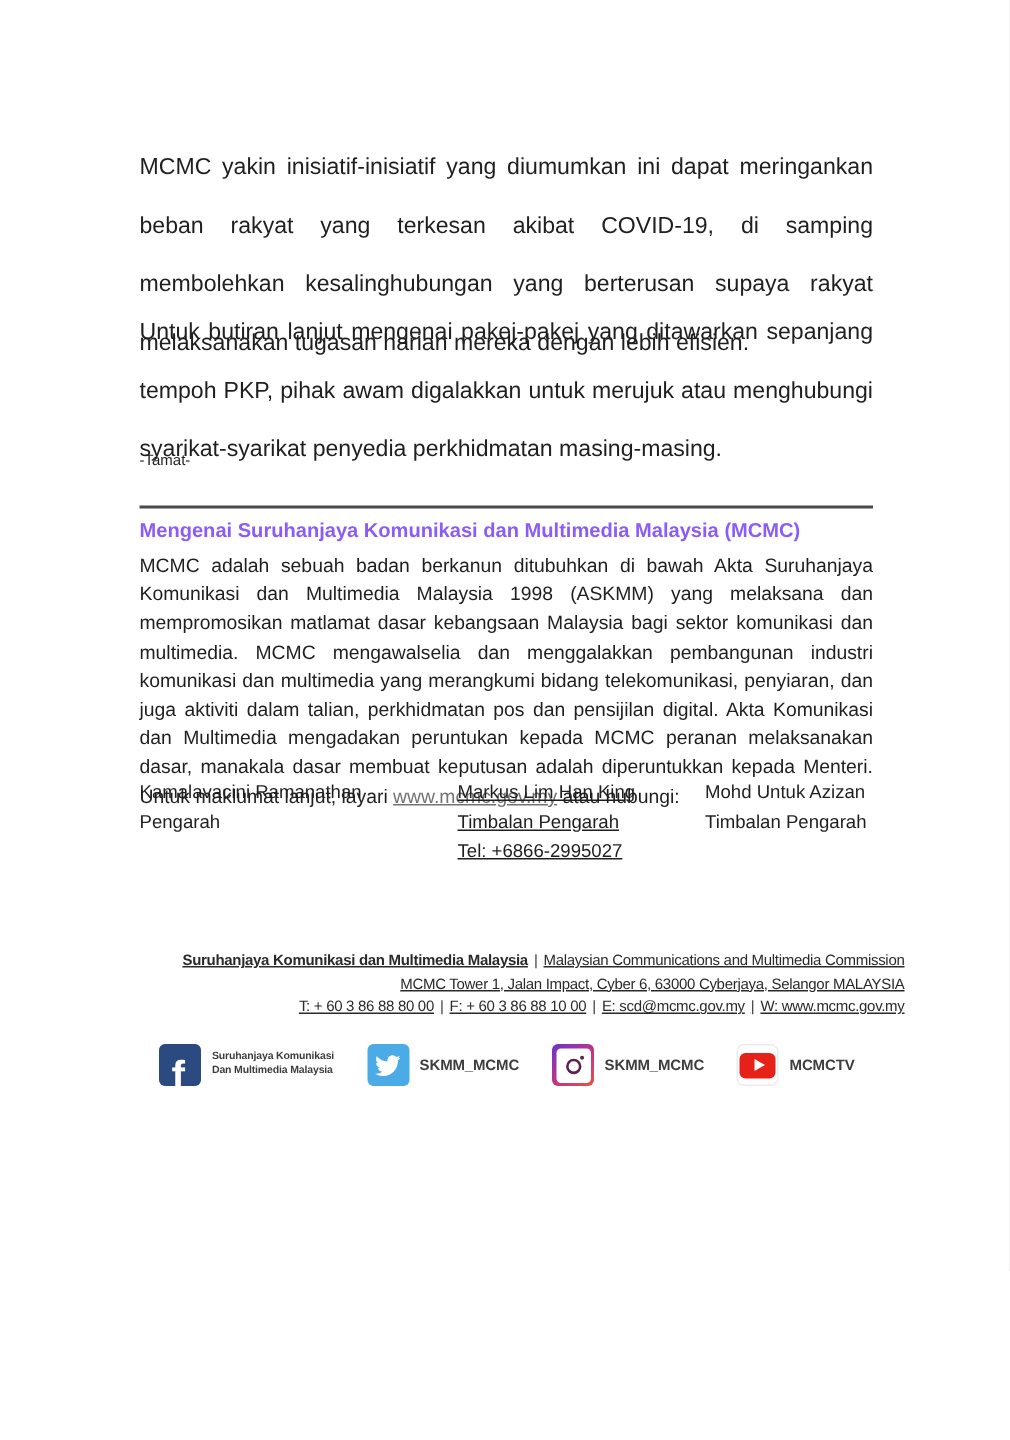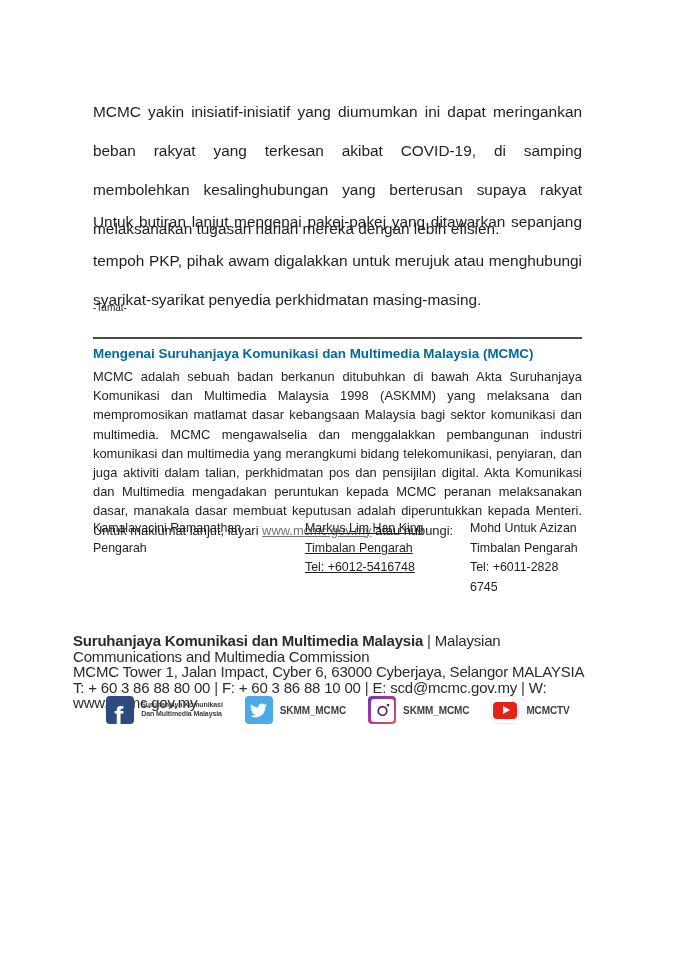--- a/index.html
+++ b/index.html
@@ -23,42 +23,42 @@
   .para-2{top:202px;}
   .end-marker{position:absolute;top:302px;left:0;font-size:10px;margin:0;}
 
   .divider{
     position:absolute;top:337px;left:0;width:489px;
     border:none;border-top:2px solid #4a4a4a;margin:0;
   }
 
   .about-heading{
     position:absolute;top:345px;left:0;width:489px;
-    font-size:13.4px;font-weight:bold;margin:0;line-height:18px;color:#0369a1;
+    font-size:13.4px;font-weight:bold;margin:0;line-height:18px;color:#8b5cf6;
   }
   .about-body{
     position:absolute;top:367px;left:0;width:489px;
     font-size:12.9px;line-height:19.2px;text-align:justify;margin:0;
   }
   .link{
     color:#737373;text-decoration:underline;cursor:pointer;
   }
 
   .contacts{
     position:absolute;top:519px;left:0;width:489px;
     display:flex;font-size:12.4px;line-height:19.6px;
   }
   .contact-col-1{width:212px;}
   .contact-col-2{width:165px;text-decoration:underline;}
   .contact-col-3{flex:1;}
 
   .footer{
     position:absolute;top:633px;left:-20px;width:530px;
-    text-align:left;font-size:15px;line-height:15.6px;
-    color:#2a2a2a;letter-spacing:-0.2px;
+    text-align:right;font-size:10px;line-height:15.6px;
+    color:#2a2a2a;letter-spacing:-0.2px;text-decoration:underline;
   }
   .footer b{letter-spacing:-0.2px;}
   .footer .sep{color:#3a3a3a;padding:0 4px;}
 
   .social-row{
     position:absolute;top:696px;left:-20px;width:530px;
     display:flex;justify-content:center;align-items:center;gap:22px;
   }
   .social-item{display:flex;align-items:center;gap:7px;}
   .tile{
@@ -118,26 +118,25 @@
     <p class="about-body"><span>MCMC adalah sebuah badan berkanun ditubuhkan di bawah Akta Suruhanjaya Komunikasi dan Multimedia Malaysia 1998 (ASKMM) yang melaksana dan mempromosikan matlamat dasar kebangsaan Malaysia bagi sektor komunikasi dan multimedia. MCMC mengawalselia dan menggalakkan pembangunan industri komunikasi dan multimedia yang merangkumi bidang telekomunikasi, penyiaran, dan juga aktiviti dalam talian, perkhidmatan pos dan pensijilan digital. Akta Komunikasi dan Multimedia mengadakan peruntukan kepada MCMC peranan melaksanakan dasar, manakala dasar membuat keputusan adalah diperuntukkan kepada Menteri. Untuk maklumat lanjut, layari </span><span class="link">www.mcmc.gov.my</span><span> atau hubungi:</span></p>
 
     <div class="contacts">
       <div class="contact-col-1">
         <div>Kamalavacini Ramanathan</div>
         <div>Pengarah</div>
       </div>
       <div class="contact-col-2">
         <div>Markus Lim Han King</div>
         <div>Timbalan Pengarah</div>
-        <div>Tel: +6012-5416748</div>
+        <div>Tel: +6866-2995027</div>
       </div>
       <div class="contact-col-3">
         <div>Mohd Untuk Azizan</div>
         <div>Timbalan Pengarah</div>
-        <div>Tel: +6011-2828 6745</div>
       </div>
     </div>
 
     <div class="footer">
       <div><b>Suruhanjaya Komunikasi dan Multimedia Malaysia</b><span class="sep">|</span><span>Malaysian Communications and Multimedia Commission</span></div>
       <div>MCMC Tower 1, Jalan Impact, Cyber 6, 63000 Cyberjaya, Selangor MALAYSIA</div>
       <div><span>T: + 60 3 86 88 80 00</span><span class="sep">|</span><span>F: + 60 3 86 88 10 00</span><span class="sep">|</span><span>E: scd@mcmc.gov.my</span><span class="sep">|</span><span>W: www.mcmc.gov.my</span></div>
     </div>
 
     <div class="social-row">

